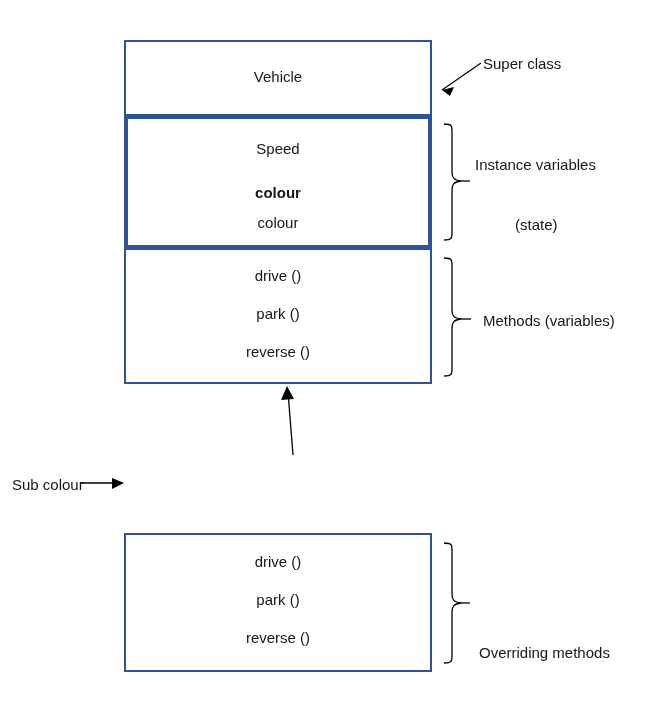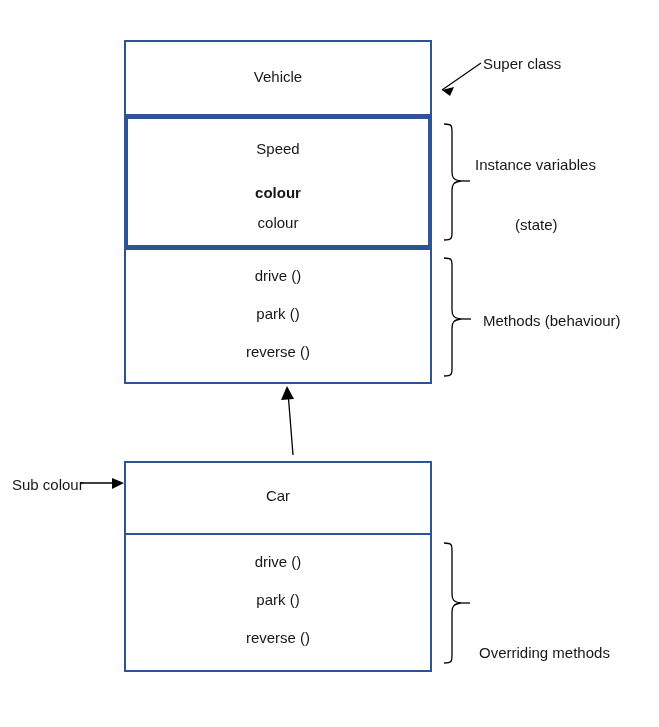--- a/index.html
+++ b/index.html
@@ -72,37 +72,34 @@
     <div class="rowtext" style="top:66px;font-weight:bold;">colour</div>
     <div class="rowtext" style="top:96px;">colour</div>
   </div>
 
   <div class="clsbox" style="left:124px; top:248px; width:308px; height:136px;">
     <div class="rowtext" style="top:18px;">drive ()</div>
     <div class="rowtext" style="top:56px;">park ()</div>
     <div class="rowtext" style="top:94px;">reverse ()</div>
   </div>
 
-  <div class="clsbox" style="left:124px; top:461px; width:308px; height:74px;">
-    <div class="rowtext" style="top:25px;">Car</div>
-  </div>
 
   <div class="clsbox" style="left:124px; top:533px; width:308px; height:139px;">
     <div class="rowtext" style="top:19px;">drive ()</div>
     <div class="rowtext" style="top:57px;">park ()</div>
     <div class="rowtext" style="top:95px;">reverse ()</div>
   </div>
 
   <div class="anno" style="left:483px; top:55px;text-align:right;">Super class</div>
 
   <div class="anno" style="left:475px; top:156px;">Instance variables</div>
 
   <div class="anno" style="left:515px; top:216px;">(state)</div>
 
-  <div class="anno" style="left:483px; top:312px;">Methods (behaviour)</div>
+  <div class="anno" style="left:483px; top:312px;">Methods (variables)</div>
 
   <div class="anno" style="left:12px; top:476px;">Sub colour</div>
 
   <div class="anno" style="left:479px; top:596px;margin-top:48px;">Overriding methods</div>
 
   <svg id="overlay" viewBox="0 0 659 727" xmlns="http://www.w3.org/2000/svg">
 
     <g>
       <line x1="481" y1="63" x2="442" y2="90" stroke="#000000" stroke-width="1.2"></line>
       <polygon points="442,90 454,87 450,96" fill="#000000"></polygon>

